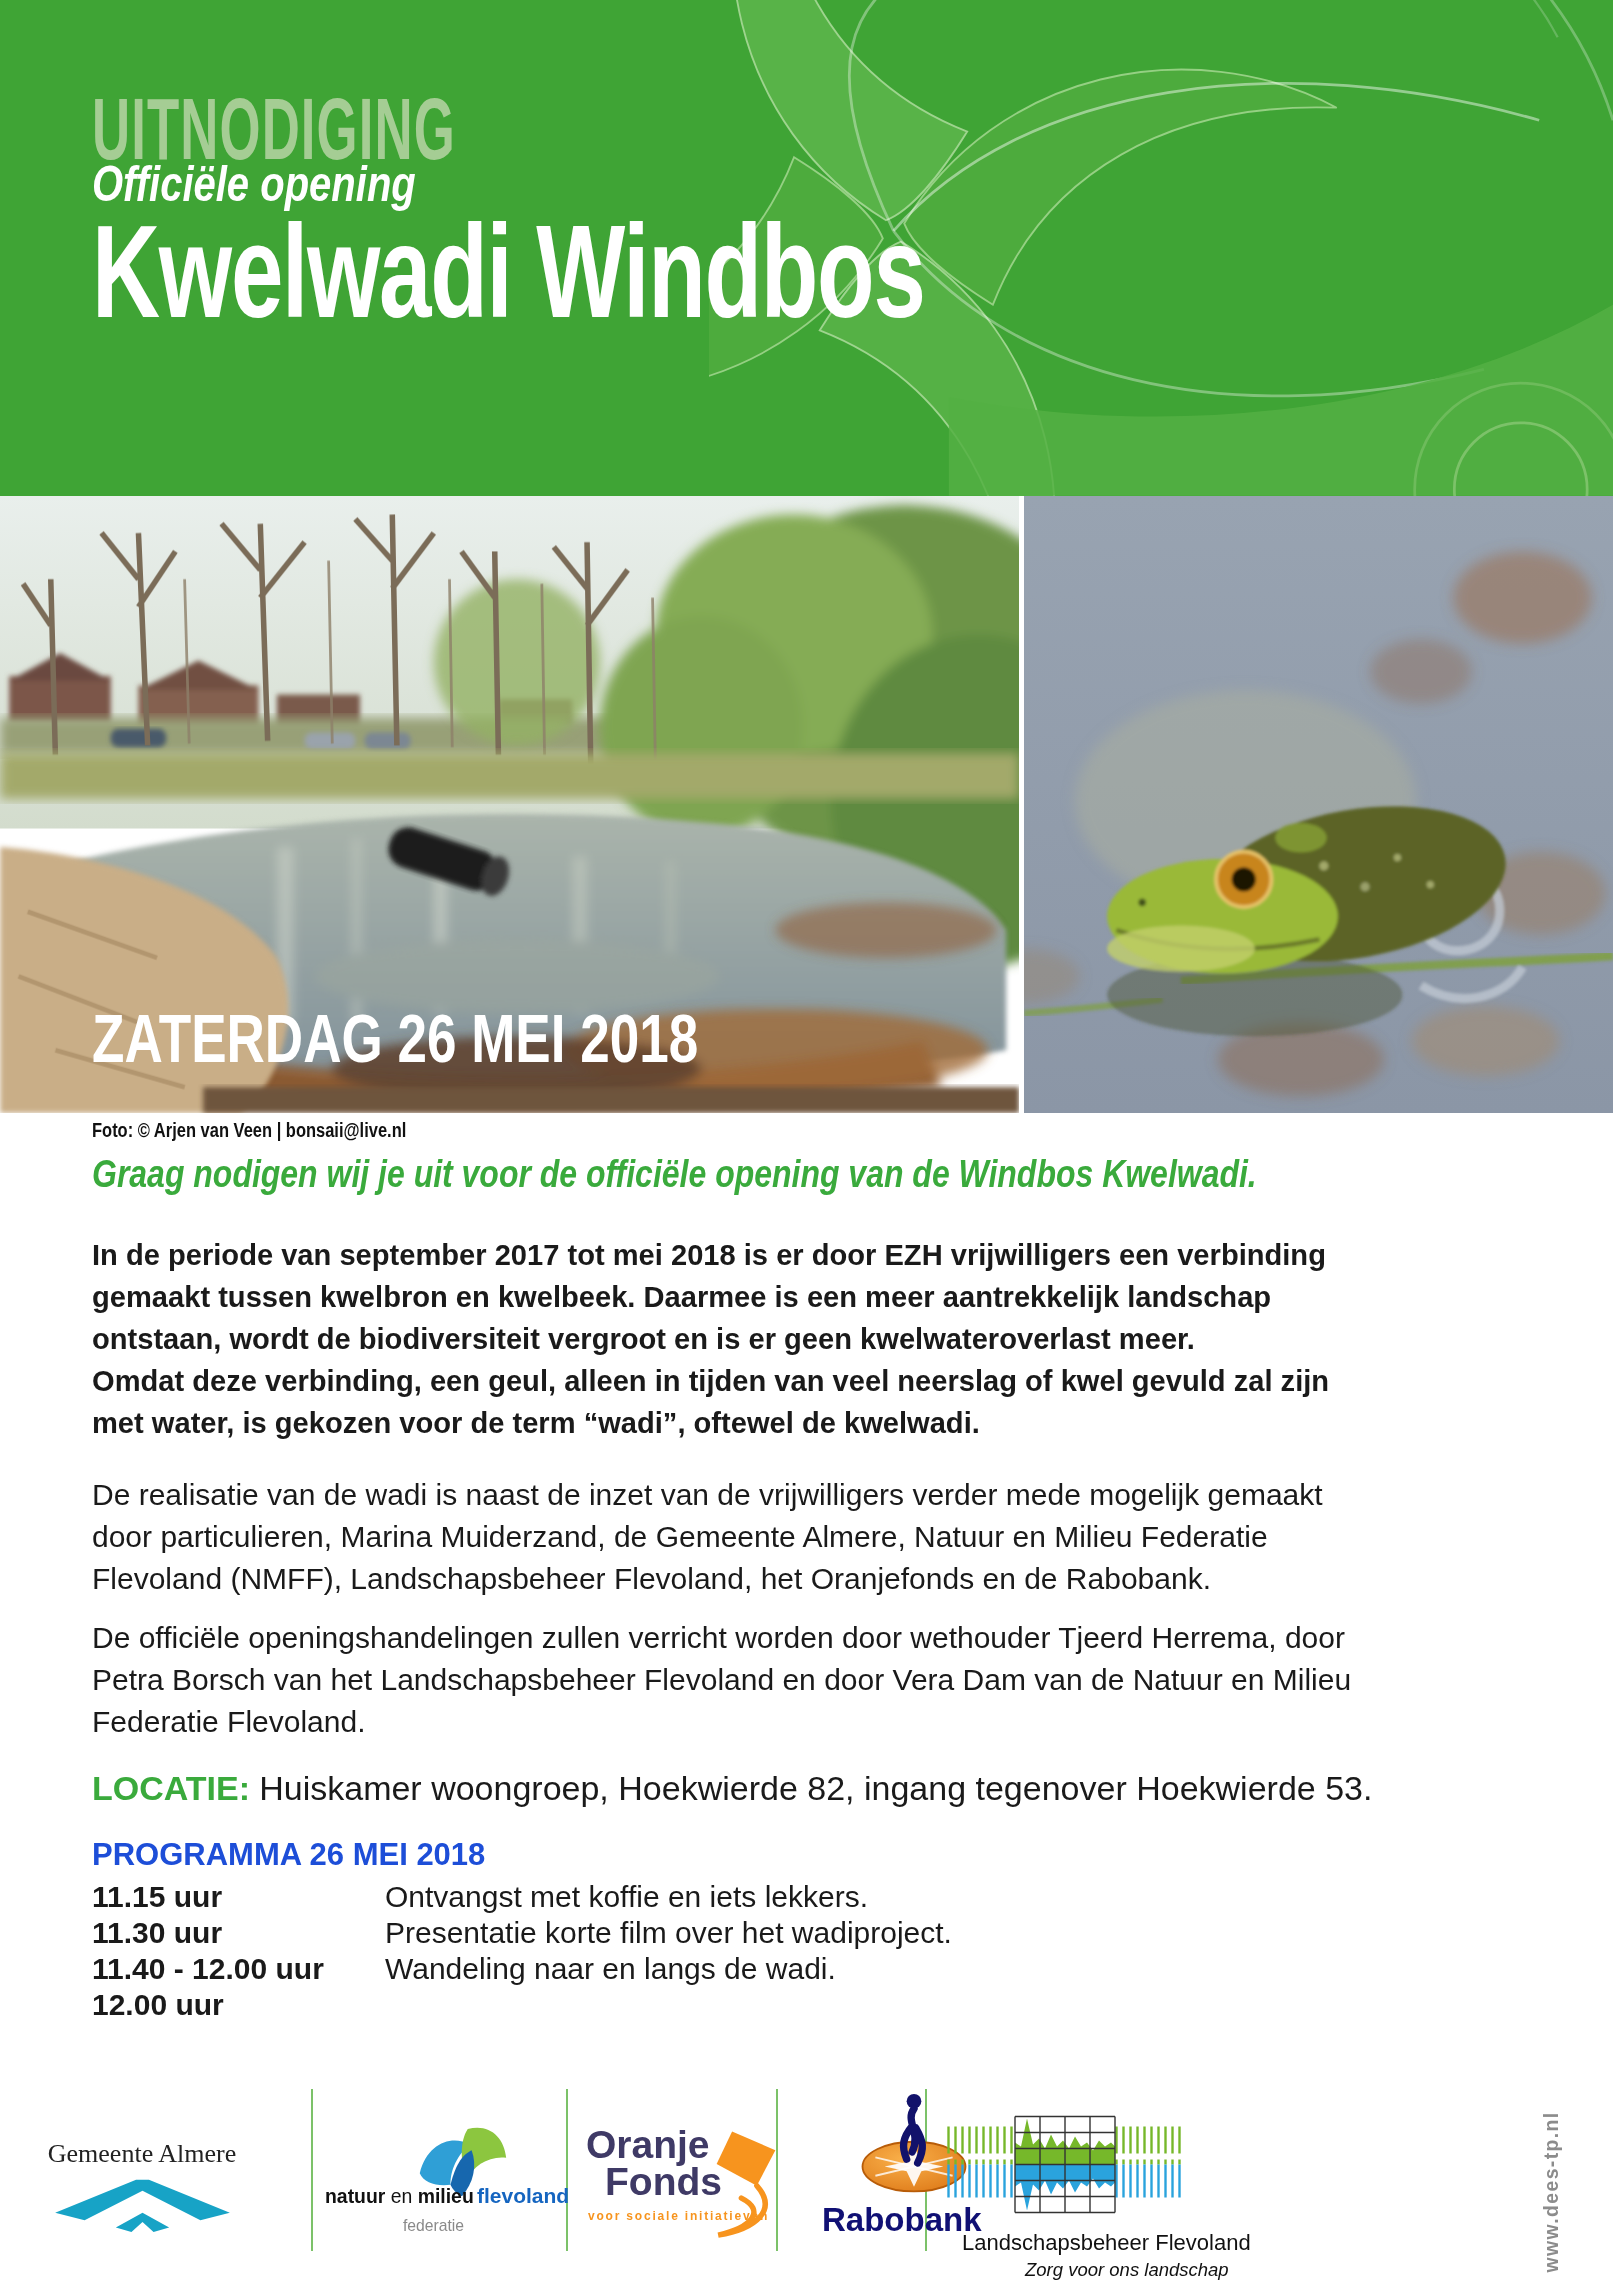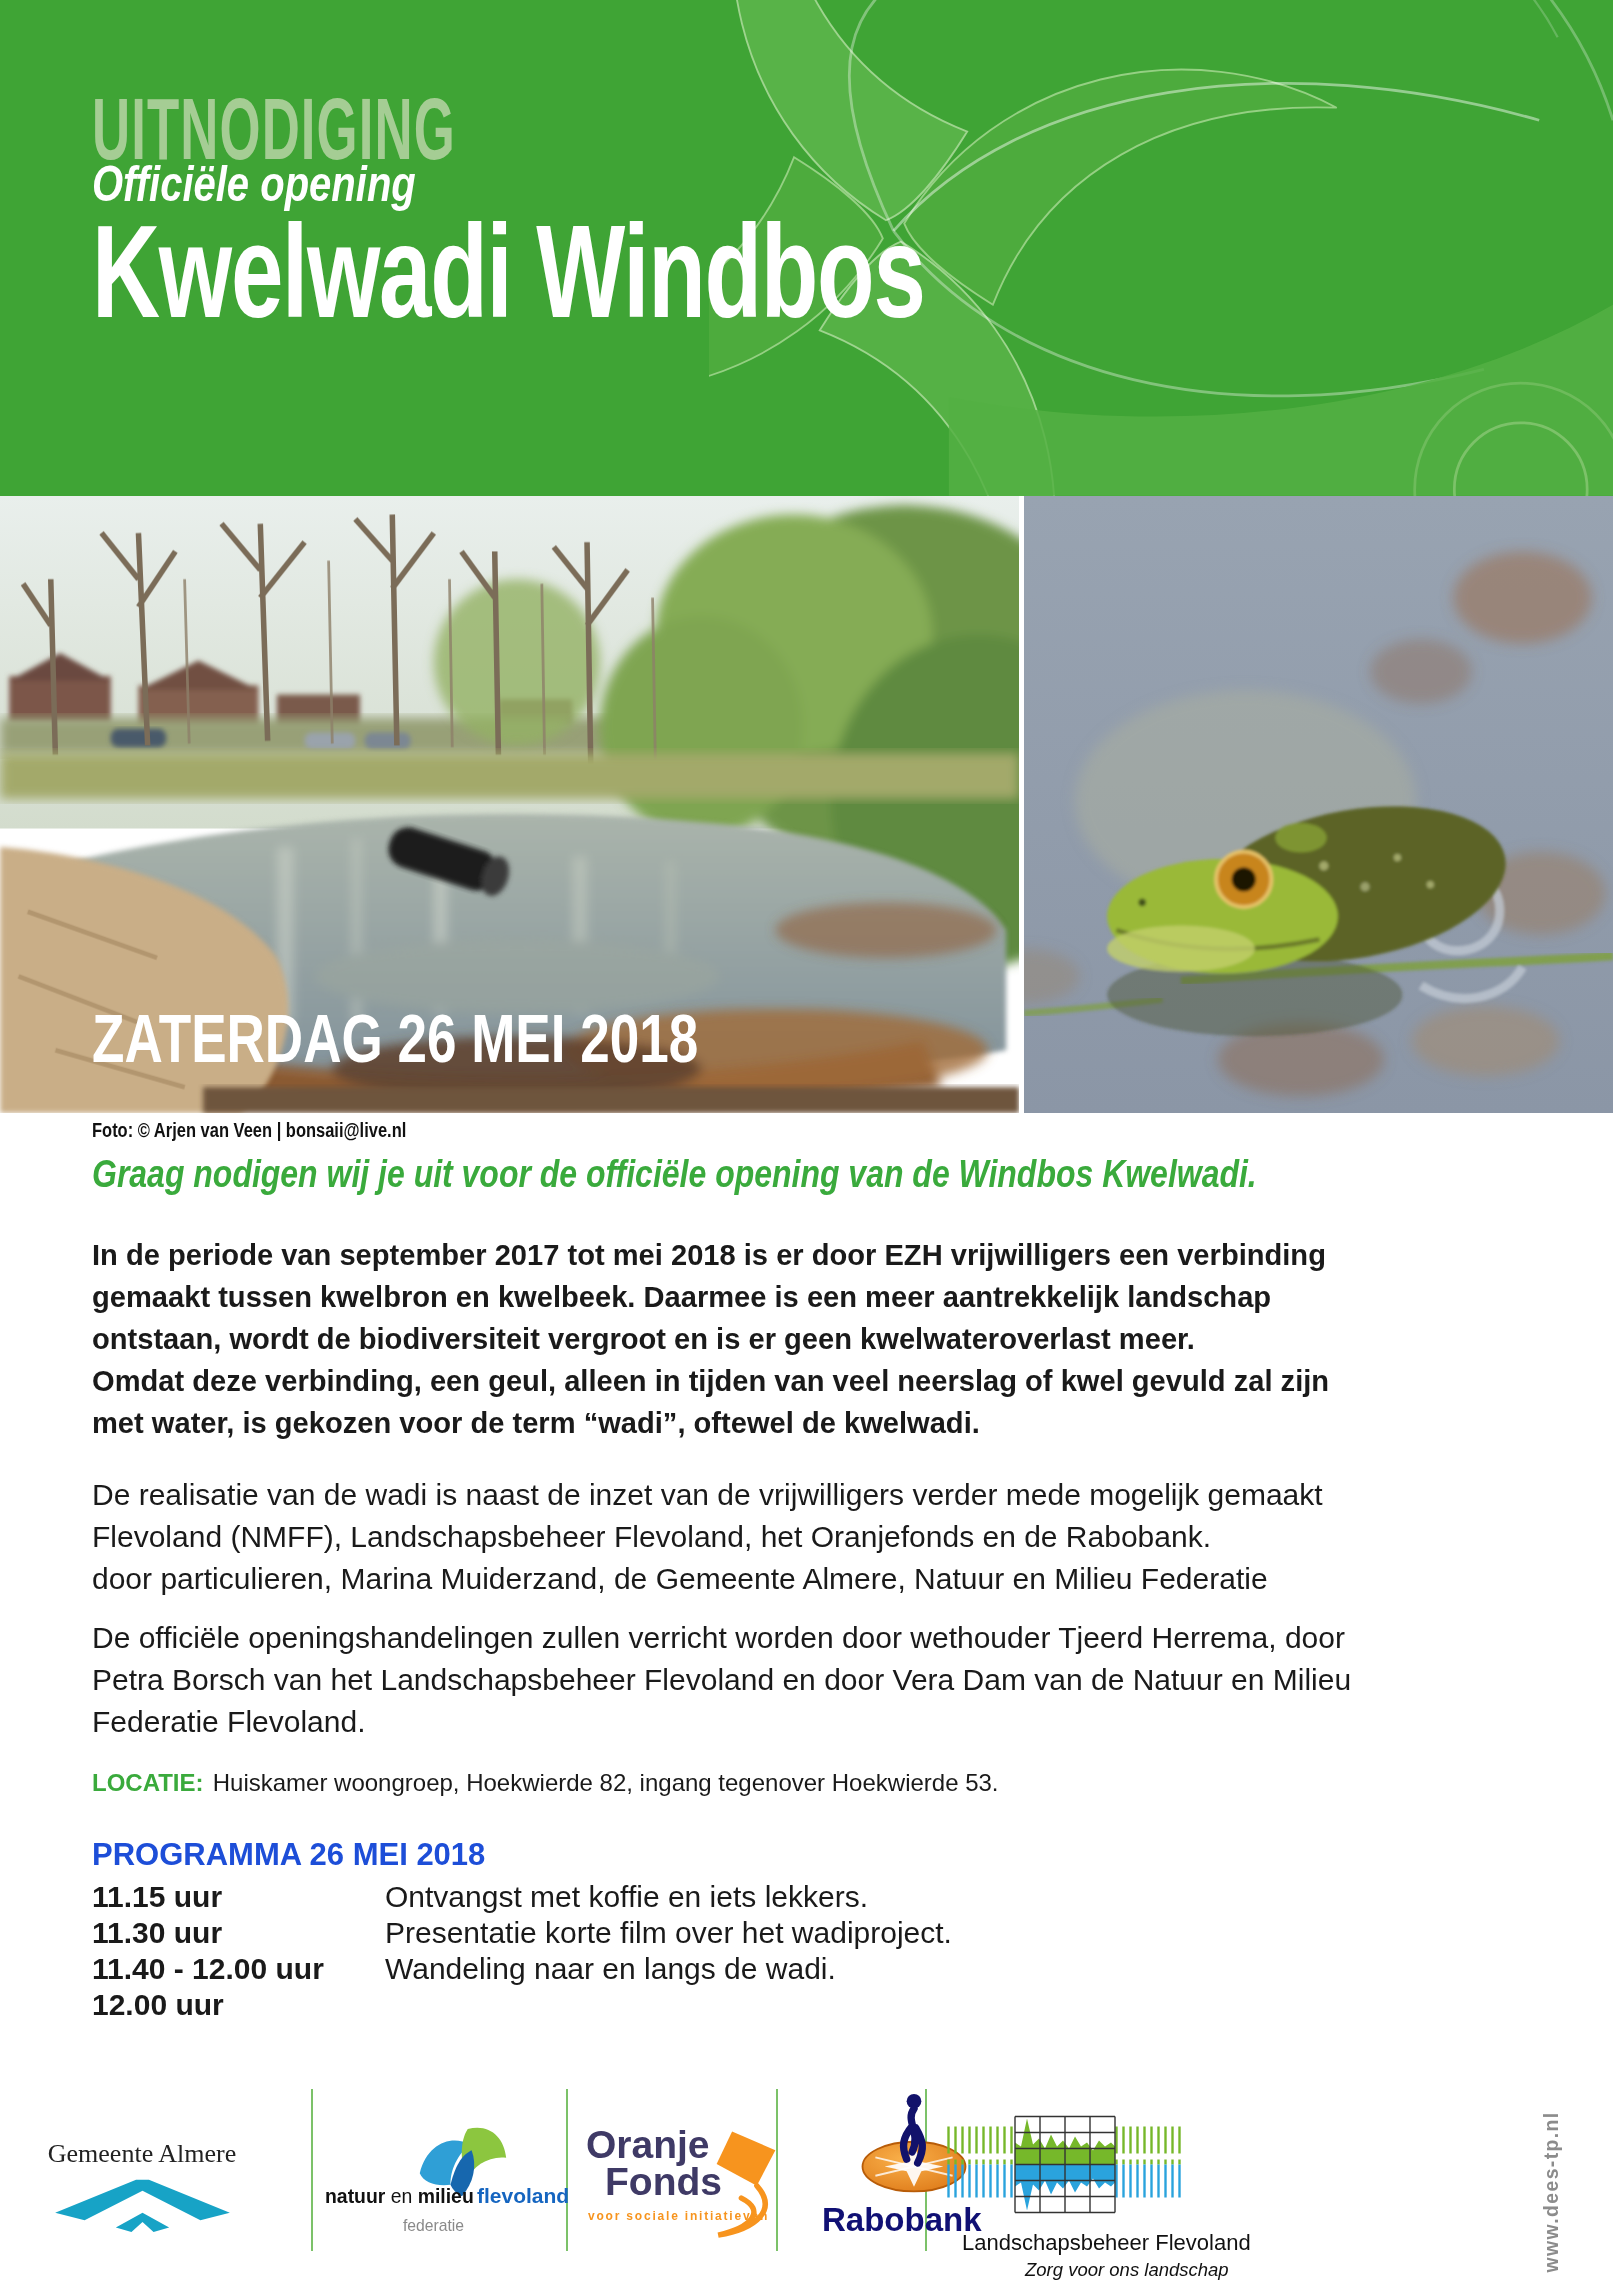--- a/index.html
+++ b/index.html
@@ -26,21 +26,21 @@
           display:inline-block;transform:scaleX(.85);transform-origin:0 0;white-space:nowrap;}
 
   
   .intro{left:92px;top:1152px;font-size:39px;font-weight:bold;font-style:italic;color:#3aaa3c;
           display:inline-block;transform:scaleX(.82);transform-origin:0 0;white-space:nowrap;}
   .para{left:92px;font-size:30px;line-height:42px;white-space:nowrap;}
   .para span{display:block;}
   .p1{top:1234px;font-weight:bold;transform:scaleX(.97);transform-origin:0 0;}
   .p2{top:1474px;}
   .p3{top:1617px;}
-  .loc{top:1769px;left:92px;font-size:24px;white-space:nowrap;}
+  .loc{top:1769px;left:92px;font-size:34px;white-space:nowrap;}
   .loc .lab{color:#3aaa3c;font-weight:bold;margin-right:9.2px;}
   .prog-head{top:1837px;left:92px;font-size:31px;font-weight:bold;color:#1d4ed8;white-space:nowrap;}
   .prog{top:1879px;left:92px;font-size:30px;line-height:36px;}
   .prog .row{display:flex;}
   .prog .time{width:293px;font-weight:bold;flex:none;}
   .prog .act{white-space:nowrap;}
 
   
   .footer{position:absolute;top:2082px;left:0;width:1613px;height:207px;background:#fff;}
   .divider{position:absolute;top:7.4px;width:1.8px;height:162px;background:#7cc269;}
@@ -242,22 +242,22 @@
   <div class="abs para p1">
     <span>In de periode van september 2017 tot mei 2018 is er door EZH vrijwilligers een verbinding</span>
     <span>gemaakt tussen kwelbron en kwelbeek. Daarmee is een meer aantrekkelijk landschap</span>
     <span>ontstaan, wordt de biodiversiteit vergroot en is er geen kwelwateroverlast meer.</span>
     <span>Omdat deze verbinding, een geul, alleen in tijden van veel neerslag of kwel gevuld zal zijn</span>
     <span>met water, is gekozen voor de term “wadi”, oftewel de kwelwadi.</span>
   </div>
 
   <div class="abs para p2">
     <span>De realisatie van de wadi is naast de inzet van de vrijwilligers verder mede mogelijk gemaakt</span>
+    <span>door particulieren, Marina Muiderzand, de Gemeente Almere, Natuur en Milieu Federatie</span>
     <span>Flevoland (NMFF), Landschapsbeheer Flevoland, het Oranjefonds en de Rabobank.</span>
-    <span>door particulieren, Marina Muiderzand, de Gemeente Almere, Natuur en Milieu Federatie</span>
   </div>
 
   <div class="abs para p3">
     <span>De officiële openingshandelingen zullen verricht worden door wethouder Tjeerd Herrema, door</span>
     <span>Petra Borsch van het Landschapsbeheer Flevoland en door Vera Dam van de Natuur en Milieu</span>
     <span>Federatie Flevoland.</span>
   </div>
 
   <div class="abs loc">
     <span class="lab">LOCATIE:</span><span>Huiskamer woongroep, Hoekwierde 82, ingang tegenover Hoekwierde 53.</span>

